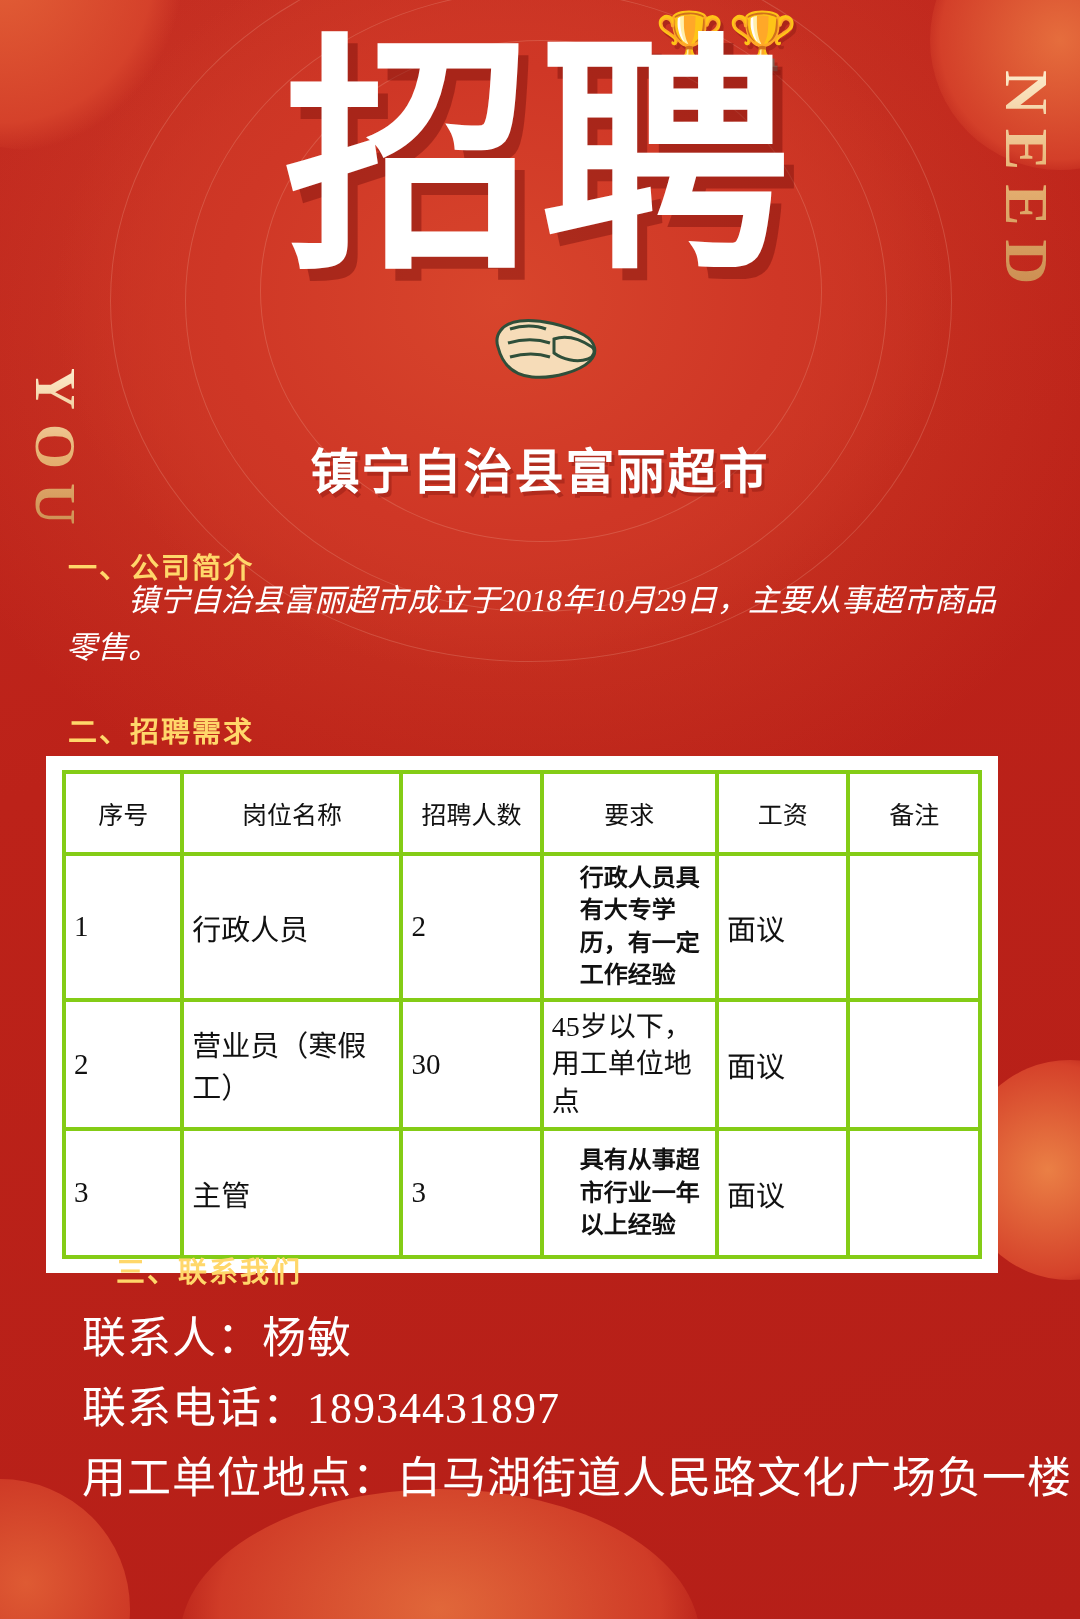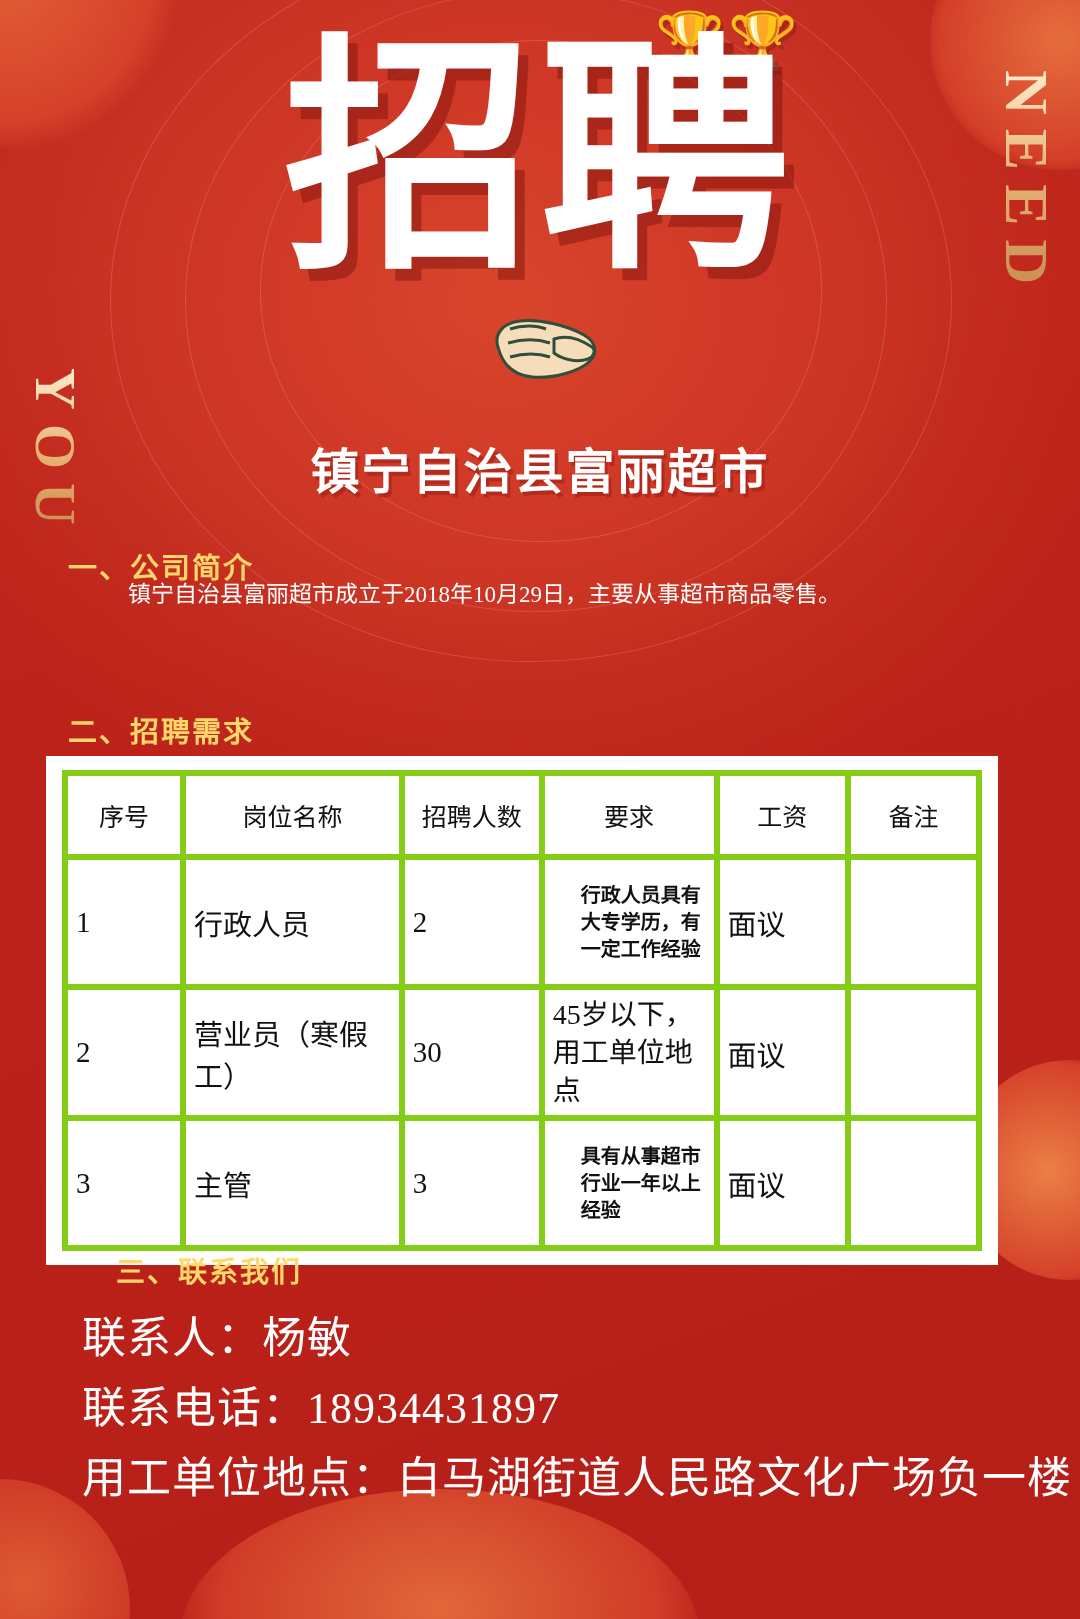--- a/index.html
+++ b/index.html
@@ -152,62 +152,63 @@
   }
   .h-company { top: 544px; }
   .h-需求 { top: 708px; }
   .h-contact { top: 1248px; margin-left: 48px; }
 
   .para {
     position: absolute;
     left: 66px;
     right: 84px;
     top: 578px;
-    font-size: 23px;
+    font-size: 31px;
     line-height: 1.5;
     color: #ffffff;
     text-indent: 62px;
     font-family: "Liberation Serif", serif;
+    font-style: italic;
   }
 
   
   .table-wrap {
     position: absolute;
     left: 46px;
     top: 756px;
     width: 952px;
     background: #ffffff;
     padding: 14px 16px;
     box-sizing: border-box;
   }
   table {
     width: 100%;
     border-collapse: collapse;
     table-layout: fixed;
     font-family: "Liberation Serif", serif;
     color: #111;
   }
   table td, table th {
-    border: 6px solid #84cc16;
+    border: 4px solid #84cc16;
     vertical-align: middle;
     font-weight: 400;
     margin-top: 24px;
   }
   thead th {
     height: 76px;
     font-size: 25px;
     font-weight: 400;
   }
   tbody td {
     height: 112px;
     font-size: 29px;
     padding: 6px 8px;
   }
   td.req-small {
-    font-size: 20px;
+    font-size: 24px;
     line-height: 1.35;
     font-weight: 700;
     padding-left: 36px;
   }
   td.req-big {
     font-size: 28px;
     line-height: 1.35;
   }
   col.c1 { width: 13.5%; }
   col.c2 { width: 25%; }

